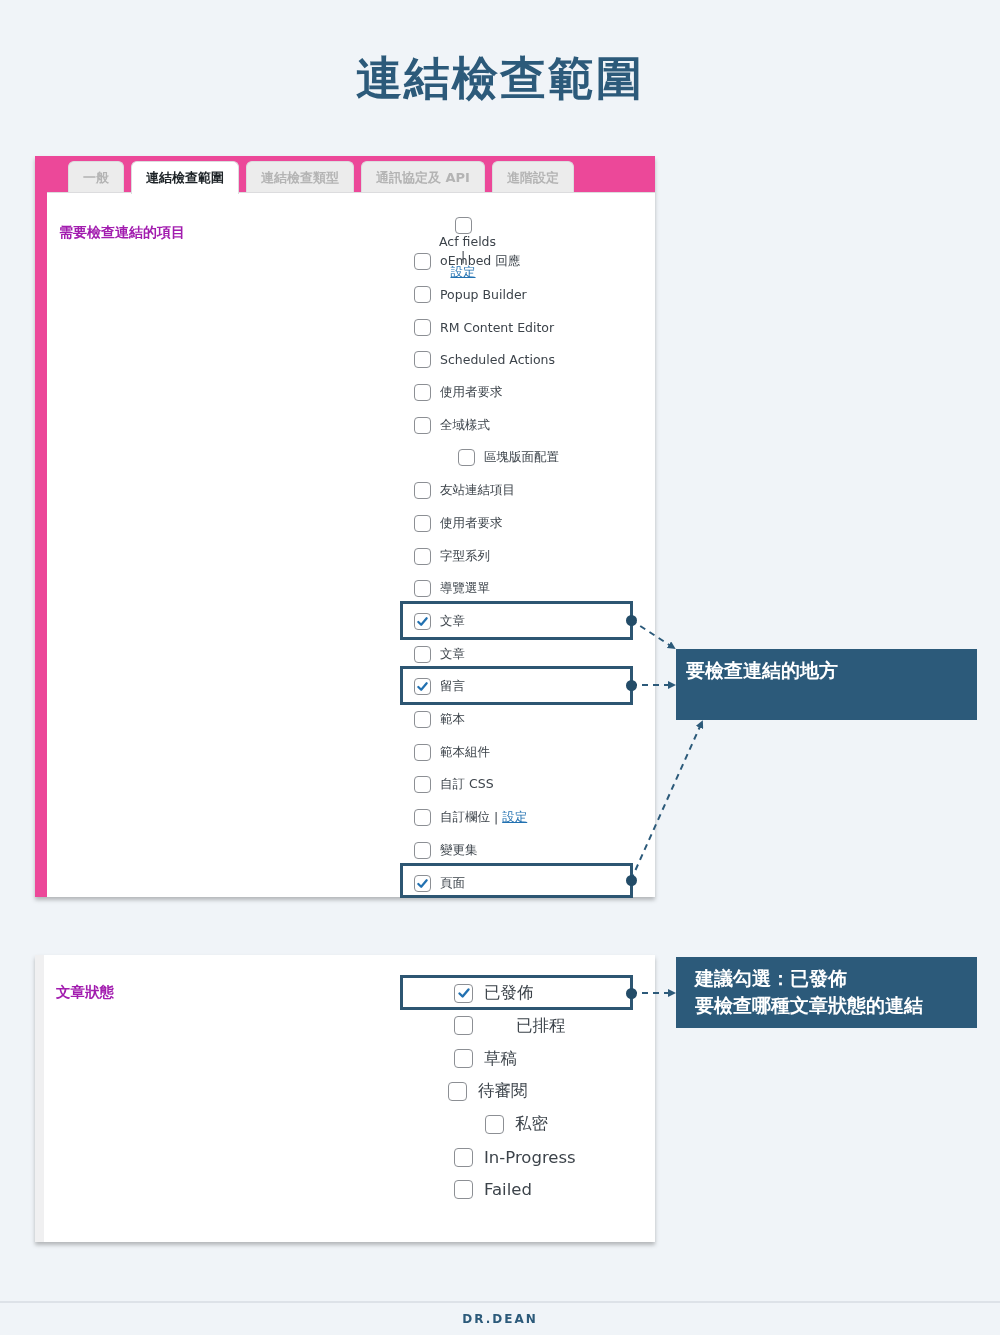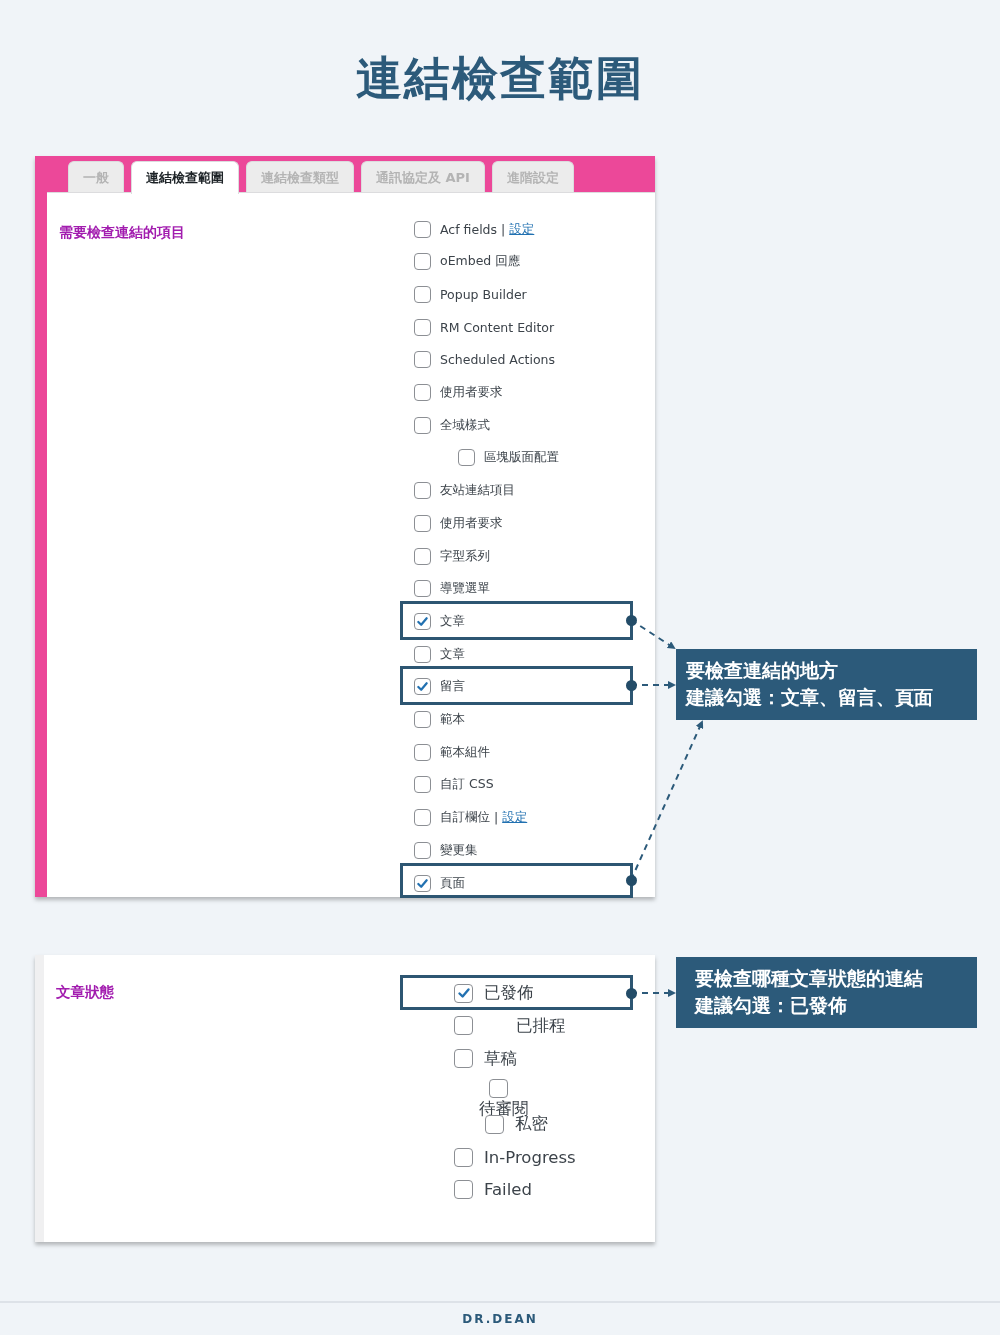--- a/index.html
+++ b/index.html
@@ -82,21 +82,21 @@
     <div class="tab">連結檢查類型</div>
     <div class="tab">通訊協定及 API</div>
     <div class="tab">進階設定</div>
   </div>
   <div class="panel1-inner"></div>
 </div>
 
 <div class="section-label" style="left:59px;top:224px;">需要檢查連結的項目</div>
 
 <div id="scope-list">
-    <div class="cb-item" style="left: 414px; top: 217px;">
+    <div class="cb-item" style="left: 430px; top: 217px; flex-direction: column;">
       <span class="cb"></span>
       <span class="cb-label">Acf fields</span>
       <span class="sep">|</span>
       <a class="cb-link">設定</a>
     </div>
     <div class="cb-item" style="left: 414px; top: 249.7px;">
       <span class="cb"></span>
       <span class="cb-label">oEmbed 回應</span>
     </div>
     <div class="cb-item" style="left: 414px; top: 282.4px;">
@@ -210,21 +210,21 @@
       <span class="cb-label2">已發佈</span>
     </div>
     <div class="cb-item" style="left: 454px; top: 1013.8px; gap: 32px;">
       <span class="cb cb2"></span>
       <span class="cb-label2">已排程</span>
     </div>
     <div class="cb-item" style="left: 454px; top: 1046.6px;">
       <span class="cb cb2"></span>
       <span class="cb-label2">草稿</span>
     </div>
-    <div class="cb-item" style="left: 468px; top: 1079.4px; flex-direction: column;">
+    <div class="cb-item" style="left: 448px; top: 1079.4px;">
       <span class="cb cb2"></span>
       <span class="cb-label2">待審閱</span>
     </div>
     <div class="cb-item" style="left: 454px; top: 1112.2px; padding-left: 31px;">
       <span class="cb cb2"></span>
       <span class="cb-label2">私密</span>
     </div>
     <div class="cb-item" style="left: 454px; top: 1145px;">
       <span class="cb cb2"></span>
       <span class="cb-label2">In-Progress</span>
@@ -249,22 +249,21 @@
   <line x1="631" y1="993" x2="674" y2="993" stroke="#2c5a7a" stroke-width="2" stroke-dasharray="6,5" marker-end="url(#ah)"></line>
 </svg>
 
 <div class="dot" style="left:626px;top:615px;"></div>
 <div class="dot" style="left:626px;top:680px;"></div>
 <div class="dot" style="left:626px;top:875px;"></div>
 <div class="dot" style="left:626px;top:988px;"></div>
 
 <div class="callout" style="left:676px;top:649px;width:301px;height:71px;">
   <div>要檢查連結的地方</div>
-  <div>建議勾選：文章、留言、頁面</div>
 </div>
 
 <div class="callout" style="left:676px;top:957px;width:301px;height:71px;padding-left:19px;">
+  <div>建議勾選：已發佈</div>
   <div>要檢查哪種文章狀態的連結</div>
-  <div>建議勾選：已發佈</div>
 </div>
 
 <div class="footer-line"></div>
 <div class="footer-logo">DR.DEAN</div>
 
 </body></html>

